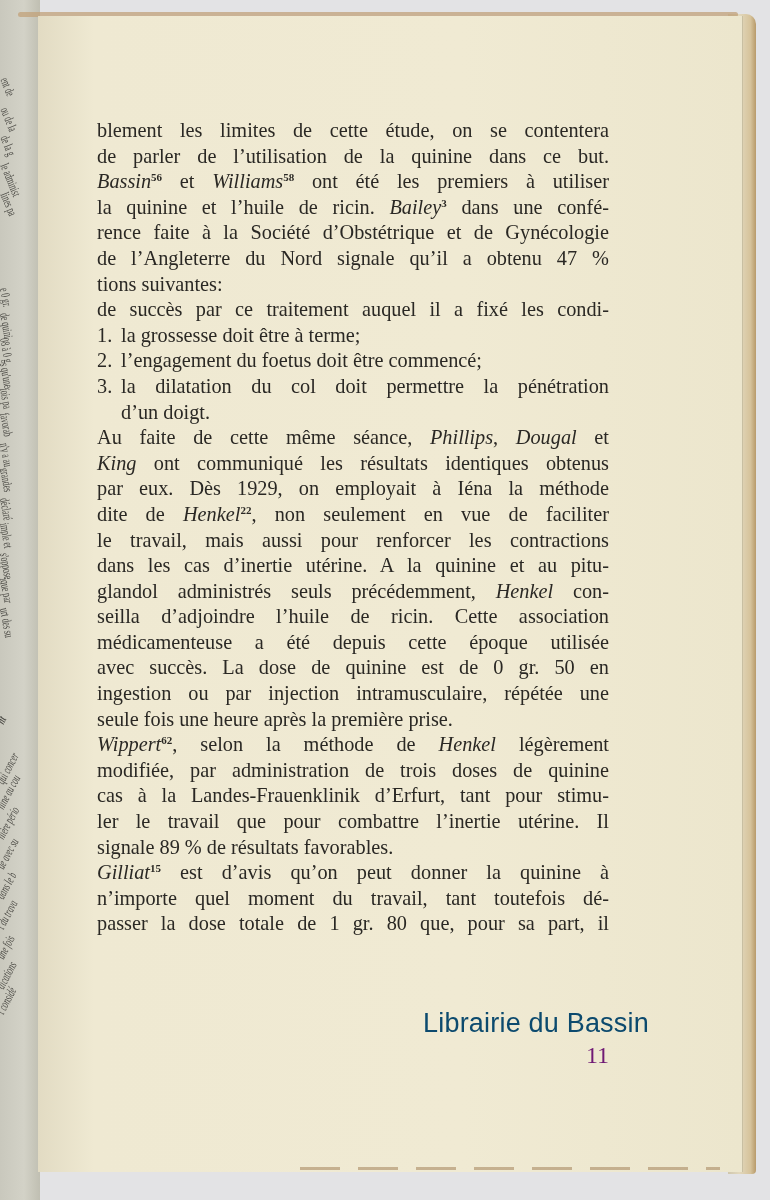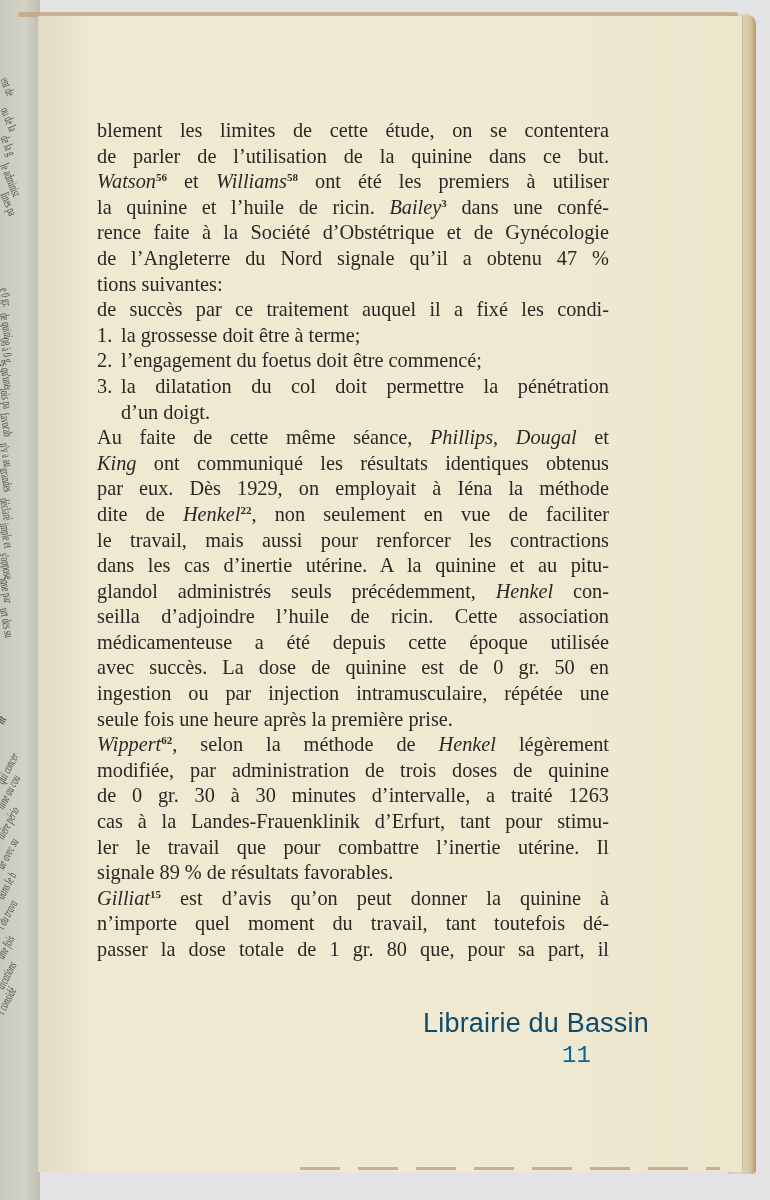--- a/index.html
+++ b/index.html
@@ -46,22 +46,22 @@
   .line.indent { padding-left: 24px; }
   .num { display: inline-block; width: 24px; }
   i { font-style: italic; }
   sup { font-size: 11px; vertical-align: 7px; line-height: 0; font-weight: bold; }
   .watermark {
     position: absolute; left: 423px; top: 1008px;
     font-family: "Liberation Sans", "DejaVu Sans", sans-serif;
     font-size: 27px; color: #0c4a6e; letter-spacing: 0.2px;
   }
   .page-number {
-    position: absolute; left: 562px; top: 1042px;
-    font-size: 24px; color: #0369a1; font-family: Liberation Mono, monospace;
+    position: absolute; left: 586px; top: 1042px;
+    font-size: 24px; color: #701a75;
   }
 </style>
 </head>
 <body>
 
 <div class="facing-page" id="facing">
     <div class="facing-frag" style="top: 70px; transform: rotate(68deg) scaleX(0.6); left: 4px;">ent de</div>
     <div class="facing-frag" style="top: 100px; transform: rotate(68deg) scaleX(0.6); left: 4px;">ou de la</div>
     <div class="facing-frag" style="top: 128px; transform: rotate(68deg) scaleX(0.6); left: 4px;">de la g</div>
     <div class="facing-frag" style="top: 156px; transform: rotate(68deg) scaleX(0.6); left: 4px;">le administ</div>
@@ -91,21 +91,21 @@
     <div class="facing-frag" style="top: 1005px; transform: rotate(-62deg) scaleX(0.6); left: 0px; font-style: italic;">t considé</div>
   </div>
 <div class="cover-edge"></div>
 <div class="page-top-edge"></div>
 <div class="page"></div>
 <div class="page-bottom-edge"></div>
 
 <div class="text-block" id="textblock">
     <span class="line"><span>blement les limites de cette étude, on se contentera</span></span>
     <span class="line"><span>de parler de l’utilisation de la quinine dans ce but.</span></span>
-    <span class="line"><i>Watson</i><sup>56</sup><span> et </span><i>Williams</i><sup>58</sup><span> ont été les premiers à utiliser</span></span>
+    <span class="line"><i>Bassin</i><sup>56</sup><span> et </span><i>Williams</i><sup>58</sup><span> ont été les premiers à utiliser</span></span>
     <span class="line"><span>la quinine et l’huile de ricin. </span><i>Bailey</i><sup>3</sup><span> dans une confé-</span></span>
     <span class="line"><span>rence faite à la Société d’Obstétrique et de Gynécologie</span></span>
     <span class="line"><span>de l’Angleterre du Nord signale qu’il a obtenu 47 %</span></span>
     <span class="line last"><span>tions suivantes:</span></span>
     <span class="line"><span>de succès par ce traitement auquel il a fixé les condi-</span></span>
     <span class="line last"><span class="num">1.</span><span>la grossesse doit être à terme;</span></span>
     <span class="line last"><span class="num">2.</span><span>l’engagement du foetus doit être commencé;</span></span>
     <span class="line"><span class="num">3.</span><span>la dilatation du col doit permettre la pénétration</span></span>
     <span class="line last indent"><span>d’un doigt.</span></span>
     <span class="line"><span>Au faite de cette même séance, </span><i>Phillips</i><span>, </span><i>Dougal</i><span> et</span></span>
@@ -115,21 +115,20 @@
     <span class="line"><span>le travail, mais aussi pour renforcer les contractions</span></span>
     <span class="line"><span>dans les cas d’inertie utérine. A la quinine et au pitu-</span></span>
     <span class="line"><span>glandol administrés seuls précédemment, </span><i>Henkel</i><span> con-</span></span>
     <span class="line"><span>seilla d’adjoindre l’huile de ricin. Cette association</span></span>
     <span class="line"><span>médicamenteuse a été depuis cette époque utilisée</span></span>
     <span class="line"><span>avec succès. La dose de quinine est de 0 gr. 50 en</span></span>
     <span class="line"><span>ingestion ou par injection intramusculaire, répétée une</span></span>
     <span class="line last"><span>seule fois une heure après la première prise.</span></span>
     <span class="line"><i>Wippert</i><sup>62</sup><span>, selon la méthode de </span><i>Henkel</i><span> légèrement</span></span>
     <span class="line"><span>modifiée, par administration de trois doses de quinine</span></span>
-    <span class="line"><span>de 0 gr. 30 à 30 minutes d’intervalle, a traité 1263</span></span>
     <span class="line"><span>cas à la Landes-Frauenklinik d’Erfurt, tant pour stimu-</span></span>
     <span class="line"><span>ler le travail que pour combattre l’inertie utérine. Il</span></span>
     <span class="line last"><span>signale 89 % de résultats favorables.</span></span>
     <span class="line"><i>Gilliat</i><sup>15</sup><span> est d’avis qu’on peut donner la quinine à</span></span>
     <span class="line"><span>n’importe quel moment du travail, tant toutefois dé-</span></span>
     <span class="line"><span>passer la dose totale de 1 gr. 80 que, pour sa part, il</span></span>
   </div>
 
 <div class="watermark">Librairie du Bassin</div>
 <div class="page-number">11</div>

